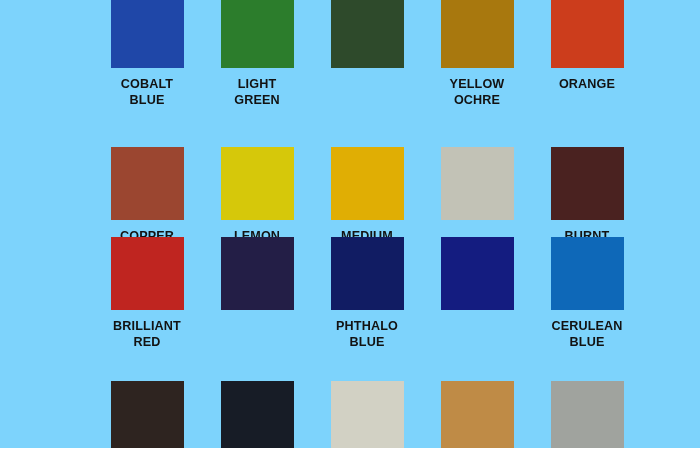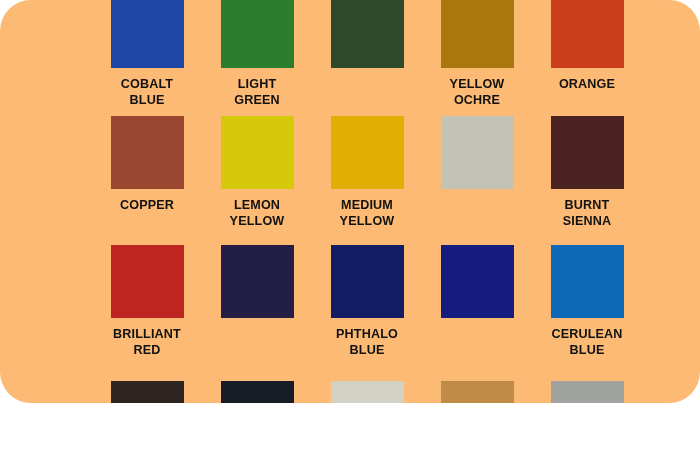--- a/index.html
+++ b/index.html
@@ -10,24 +10,23 @@
   body {
     width: 700px;
     height: 450px;
     background: #ffffff;
     font-family: "Liberation Sans", sans-serif;
     overflow: hidden;
   }
   #chart {
     position: relative;
     width: 700px;
-    height: 403px;
-    background: #fdba74;
+    height: 448px;
+    background: #7dd3fc;
     overflow: hidden;
-    border-radius: 31px;
   }
   .swatch-cell {
     position: absolute;
     width: 110px;
   }
   .swatch {
     width: 73px;
     height: 73px;
     margin: 0 auto;
     box-sizing: border-box;
@@ -42,22 +41,22 @@
     font-size: 12.6px;
     line-height: 15.5px;
     letter-spacing: 0.15px;
     color: #121212;
     text-transform: uppercase;
     white-space: pre-line;
   }
   
   .row-1 { top: -5px; }
   .row-1 .swatch { height: 73px; }
-  .row-2 { top: 116px; }
-  .row-3 { top: 245px; }
+  .row-2 { top: 147px; }
+  .row-3 { top: 237px; }
   
   .row-4 { top: 381px; }
   .col-1 { left: 92px; }
   .col-2 { left: 202px; }
   .col-3 { left: 312px; }
   .col-4 { left: 422px; }
   .col-5 { left: 532px; }
 </style>
 </head>
 <body>

